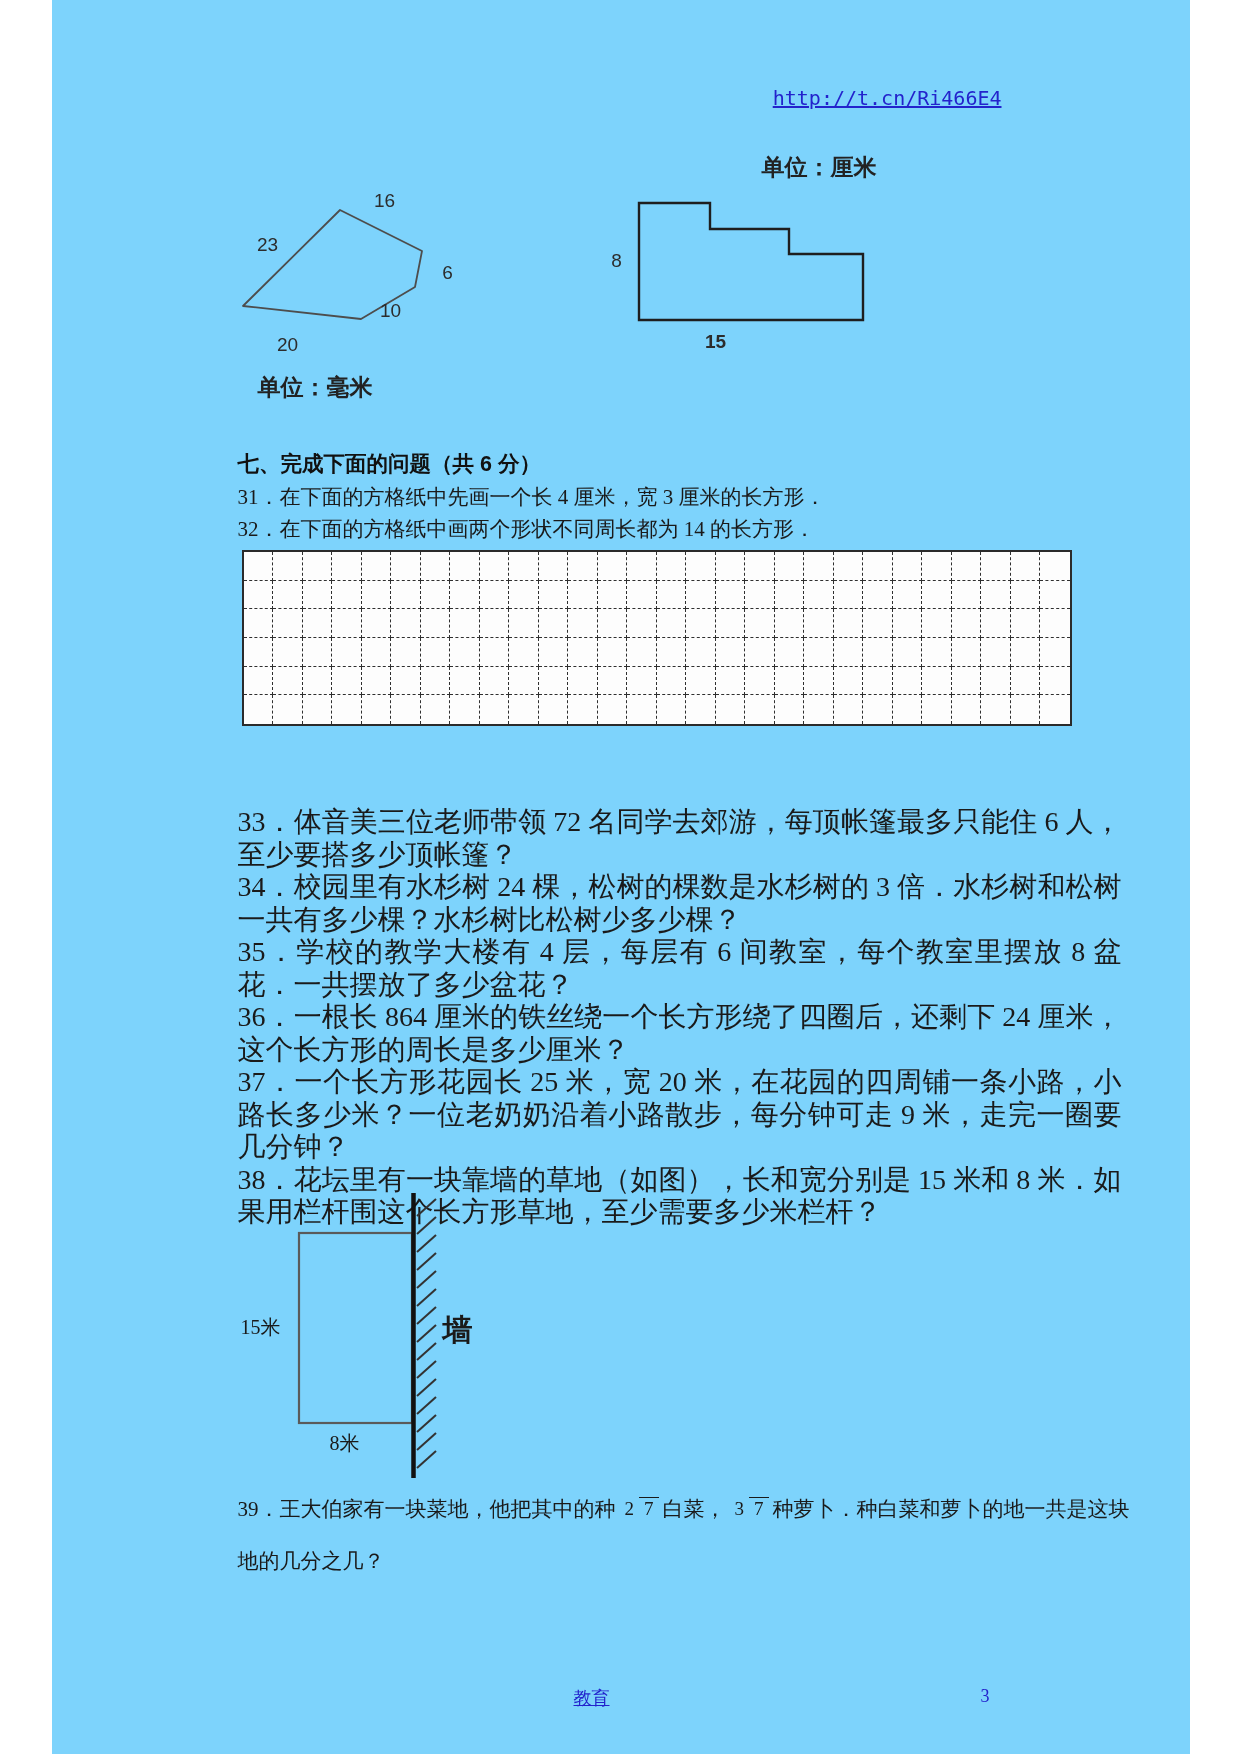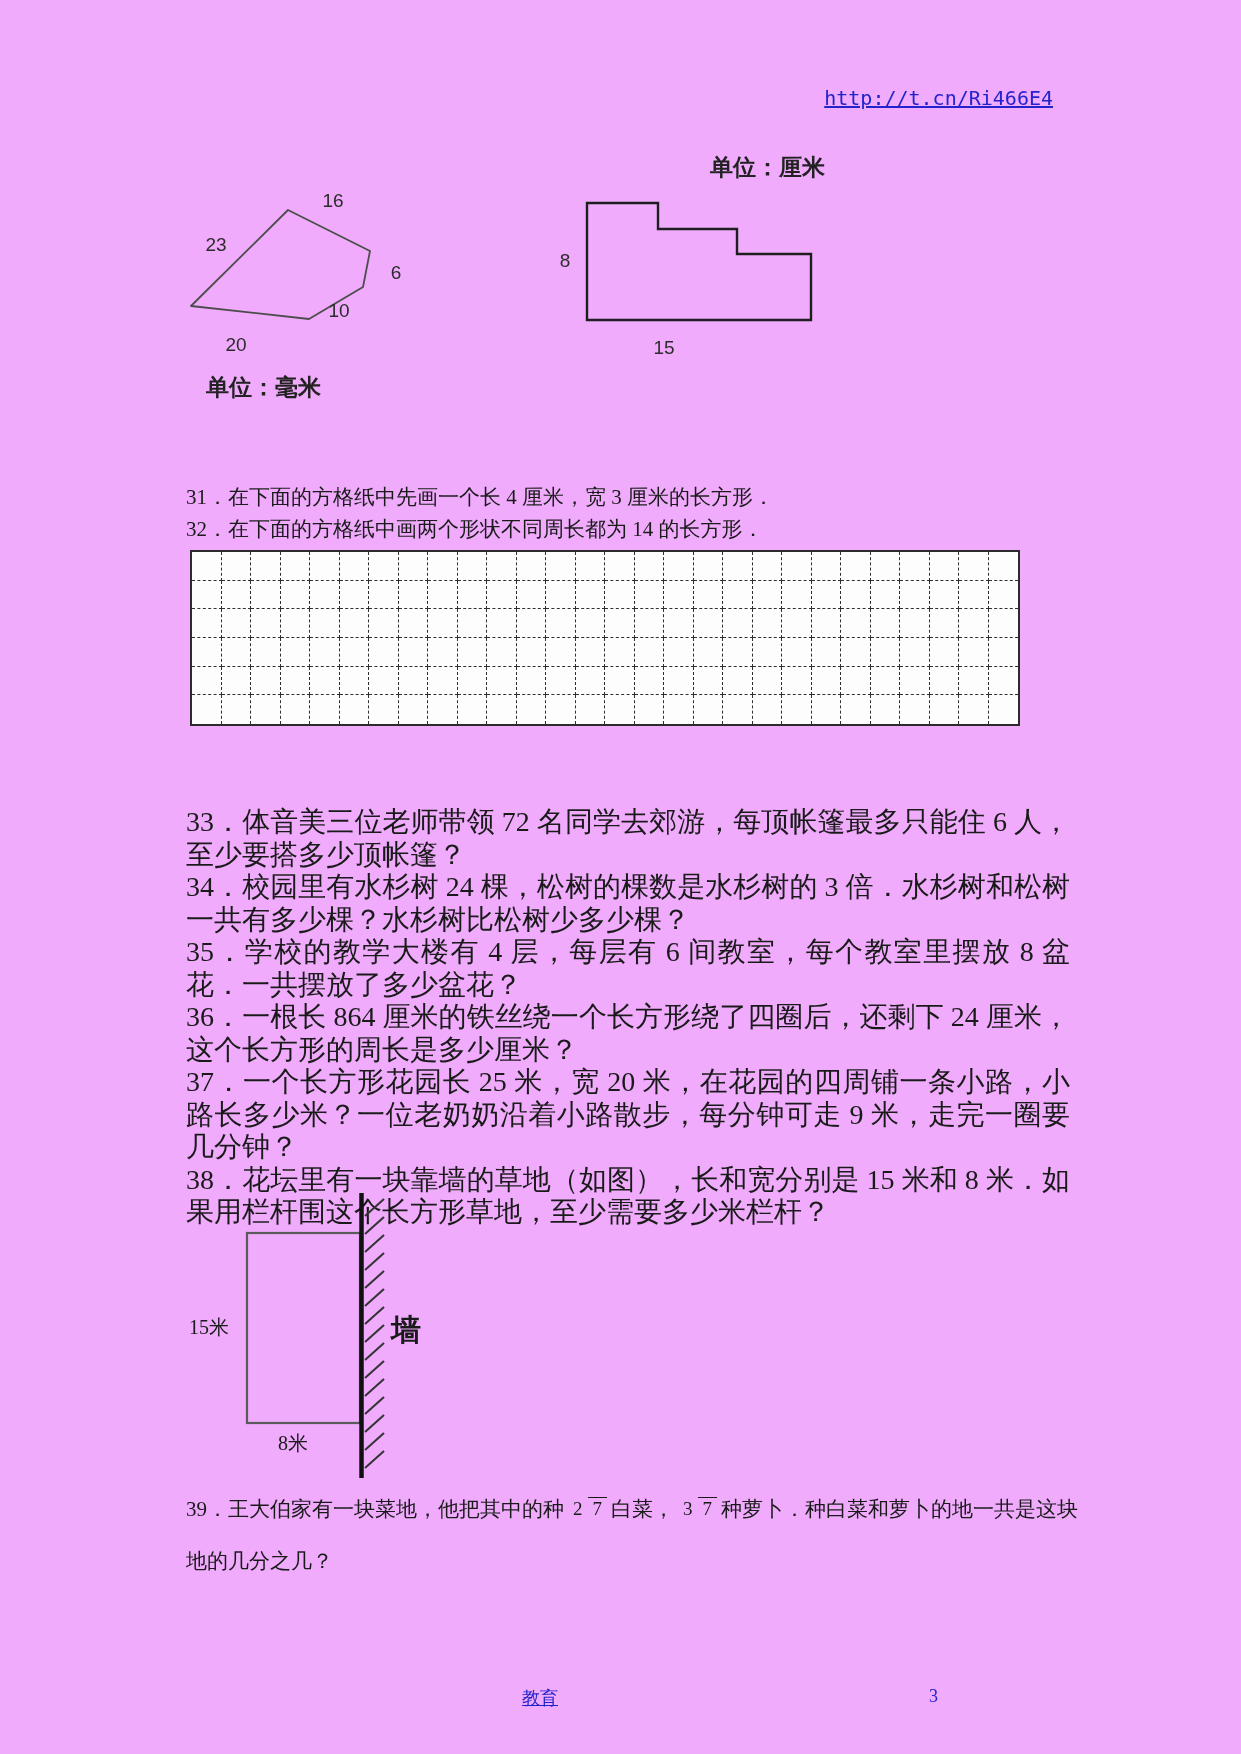--- a/index.html
+++ b/index.html
@@ -1,18 +1,18 @@
 <!DOCTYPE html>
 <html><head>
 <meta charset="utf-8">
 <style>
   html,body { margin:0; padding:0; background:#ffffff; }
   .page {
-    position:relative; width:1241px; height:1754px; margin:0 auto;
-    background:#f0abfc; overflow:hidden;
+    position:relative; width:1138px; height:1754px; margin:0 auto;
+    background:#7dd3fc; overflow:hidden;
     font-family:"Liberation Serif", serif; color:#1a1a1a;
   }
   .abs { position:absolute; }
   .link { color:#2323cc; text-decoration:underline; cursor:pointer; }
   .header-link { top:86px; right:188px; font-family:"DejaVu Sans Mono", monospace; font-size:20px; }
   .unit-label { font-family:"Liberation Sans", sans-serif; font-weight:700; font-size:23px; color:#222; }
   .fig-label { font-family:"Liberation Sans", sans-serif; font-size:19px; color:#2c2c2c;
                transform:translate(-50%,-50%); white-space:nowrap; position:absolute;text-align:center; }
   .sec-heading { font-family:"Liberation Sans", sans-serif; font-weight:700; font-size:21.5px; color:#111; white-space:nowrap; }
   .q-line { font-size:21px; line-height:32.5px;text-align:right; }
@@ -52,25 +52,26 @@
     <span class="fig-label" style="left:246px; top:113px;">6</span>
     <span class="fig-label" style="left:189px; top:151px;">10</span>
     <span class="fig-label" style="left:86px;  top:185px;">20</span>
   </div>
 
   <div class="abs" style="left:520px; top:185px; width:320px; height:170px;">
     <svg width="320" height="170" viewBox="0 0 320 170">
       <polygon points="67,18 138,18 138,44 217,44 217,69 291,69 291,135 67,135" fill="none" stroke="#1e1e1e" stroke-width="2.4" stroke-linejoin="miter"></polygon>
     </svg>
     <span class="fig-label" style="left:45px; top:76px;">8</span>
-    <span class="fig-label" style="left:144px; top:163px;">15</span>
+    <span class="fig-label" style="left:144px; top:157px;font-weight:bold;">15</span>
   </div>
 
   <span class="abs unit-label" style="left:206px; top:372px;">单位：毫米</span>
 
+  <div class="abs sec-heading" style="left:186px; top:449px;">七、完成下面的问题（共 6 分）</div>
   <div class="abs q-line" style="left:186px; top:481px;">31．在下面的方格纸中先画一个长 4 厘米，宽 3 厘米的长方形．</div>
   <div class="abs q-line" style="left:186px; top:513px;">32．在下面的方格纸中画两个形状不同周长都为 14 的长方形．</div>
 
   <div class="abs" id="sheet-grid" style="grid-template-columns: repeat(28, 1fr); grid-template-rows: repeat(6, 1fr);">
       <div class="cell"></div>
       <div class="cell"></div>
       <div class="cell"></div>
       <div class="cell"></div>
       <div class="cell"></div>
       <div class="cell"></div>

